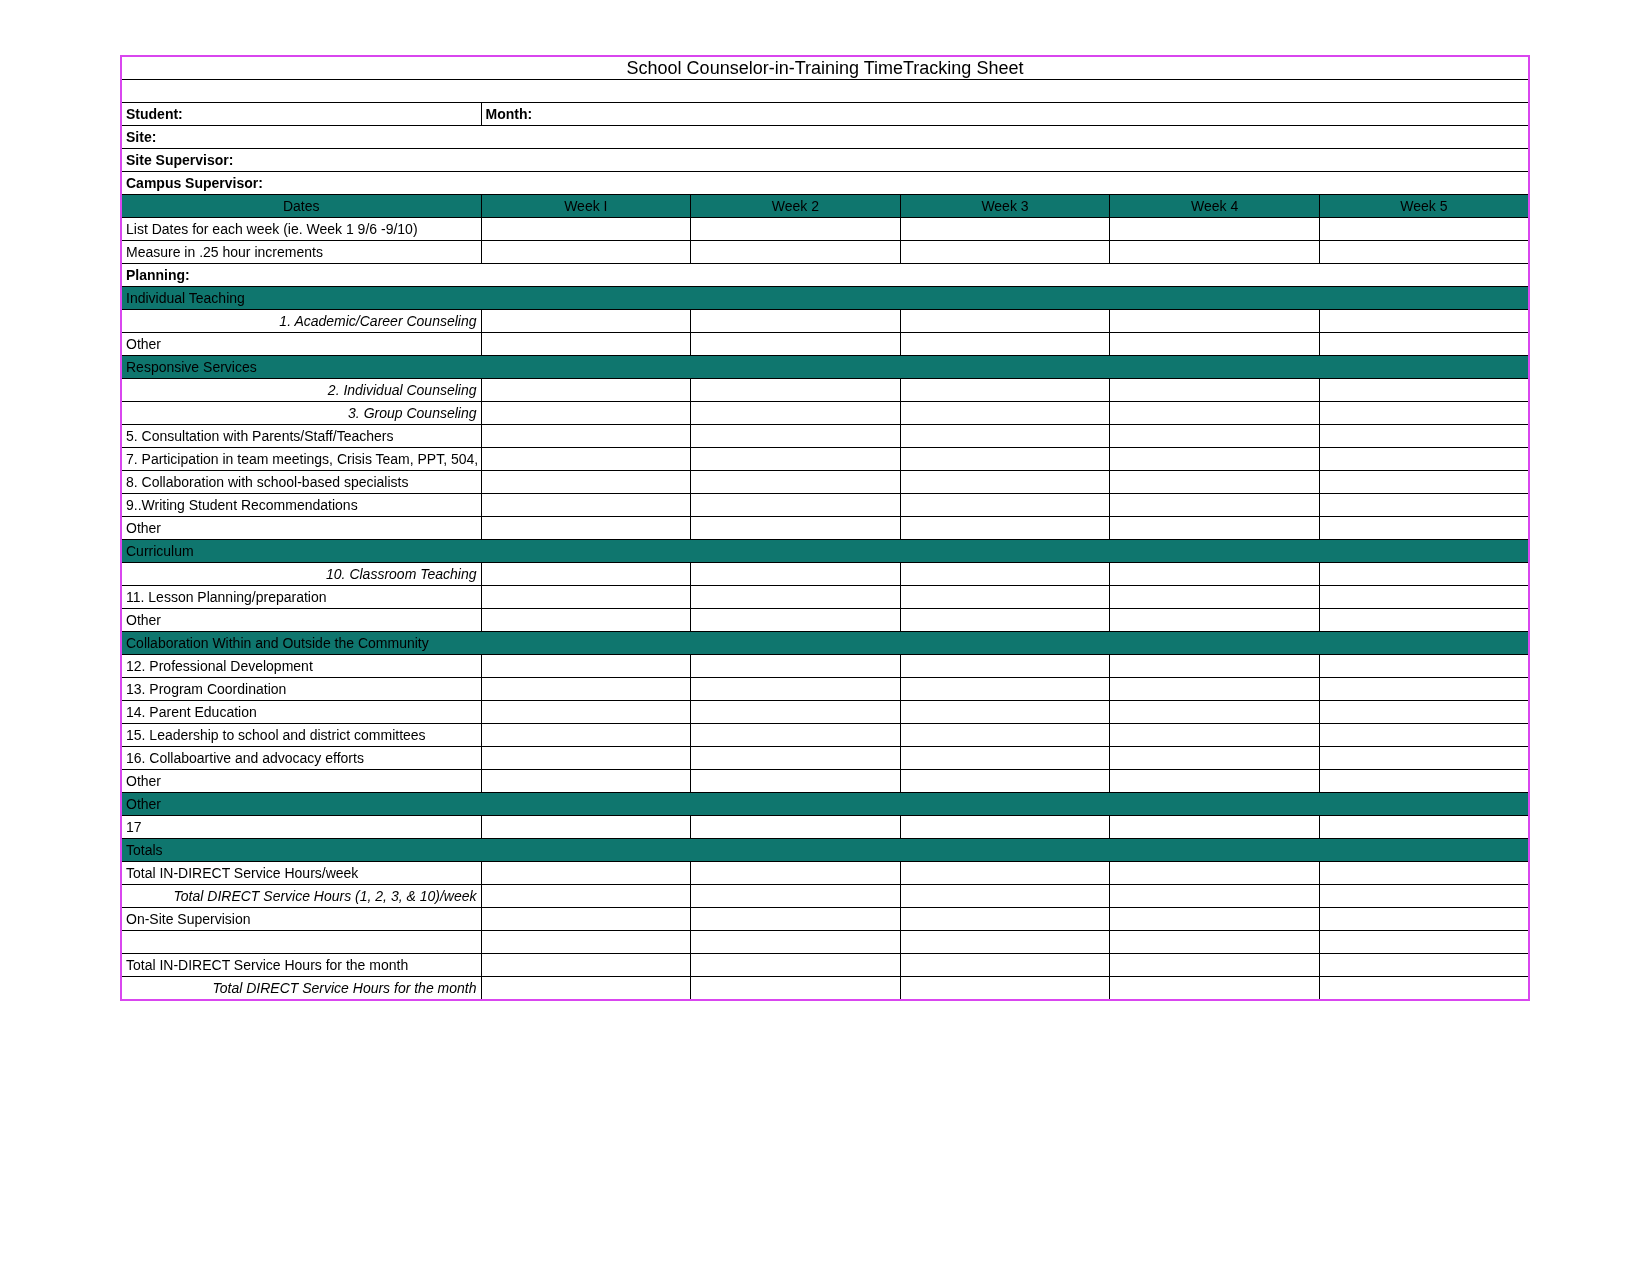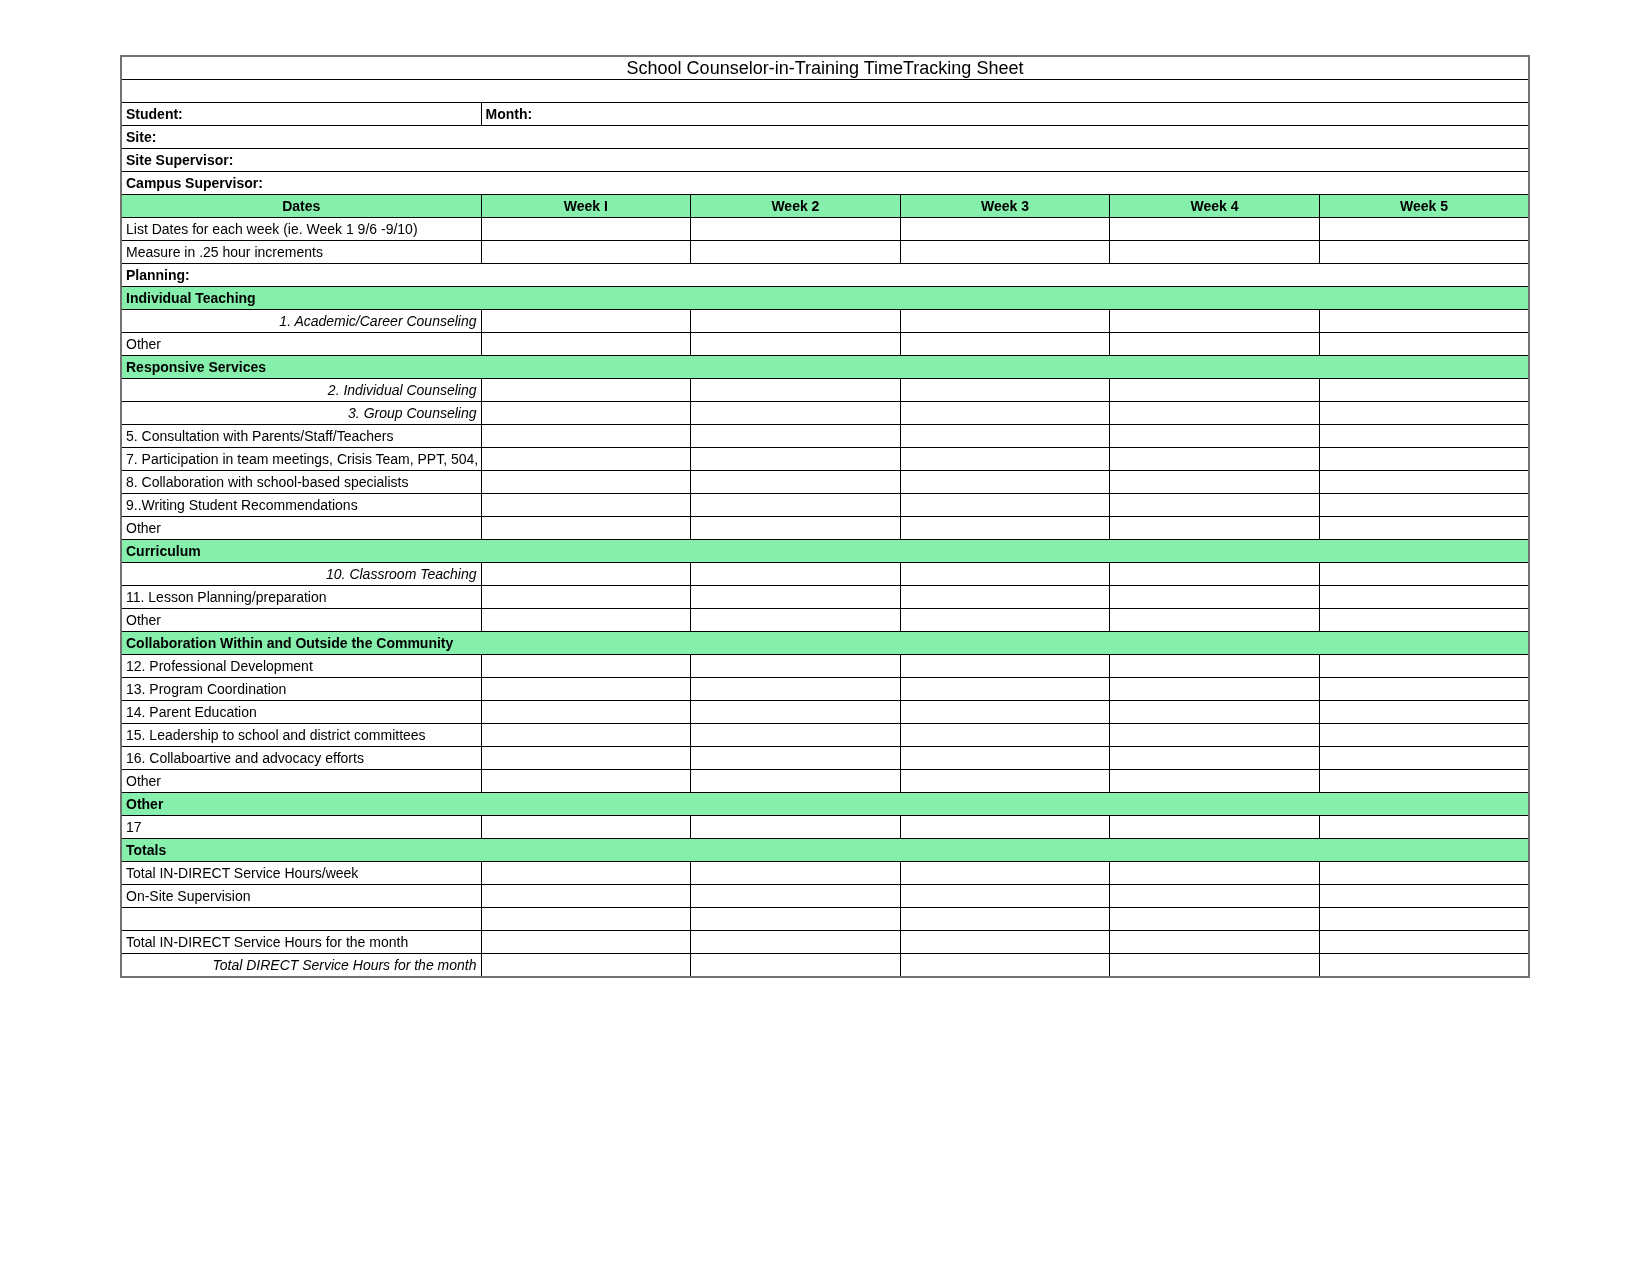--- a/index.html
+++ b/index.html
@@ -14,41 +14,41 @@
     width: 1650px;
     height: 1275px;
     position: relative;
     box-sizing: border-box;
     padding: 55px 120px 0 120px;
   }
   table.sheet {
     width: 100%;
     border-collapse: collapse;
     table-layout: fixed;
-    border: 2px solid #737373;
+    border: 2px solid #d946ef;
   }
   table.sheet td {
     border: 1px solid #000;
     padding: 2px 4px;
     height: 18px;
     line-height: 18px;
     vertical-align: middle;
     overflow: hidden;
     white-space: nowrap;
   }
   td.title {
     text-align: center;
     font-size: 18px;
     height: 30px;
     line-height: 30px;
     border-bottom: 2px solid #000;
   }
   td.sec-head {
-    background: #86efac;
-    font-weight: bold;
+    background: #0f766e;
+    font-weight: normal;
   }
   td.bold { font-weight: bold; margin-top: 16px; }
   td.italic { font-style: italic; text-align: right; }
   td.center { text-align: center; }
   col.desc { width: 360px; }
   col.wk   { width: auto; }
 </style>
 </head>
 <body>
 
@@ -293,20 +293,28 @@
         </tr>
   <tr>
           <td>Total IN-DIRECT Service Hours/week</td>
           <td></td>
           <td></td>
           <td></td>
           <td></td>
           <td></td>
         </tr>
   <tr>
+          <td class="italic">Total DIRECT Service Hours (1, 2, 3, &amp; 10)/week</td>
+          <td></td>
+          <td></td>
+          <td></td>
+          <td></td>
+          <td></td>
+        </tr>
+  <tr>
           <td>On-Site Supervision</td>
           <td></td>
           <td></td>
           <td></td>
           <td></td>
           <td></td>
         </tr>
   <tr>
           <td>&nbsp;</td>
           <td></td>

